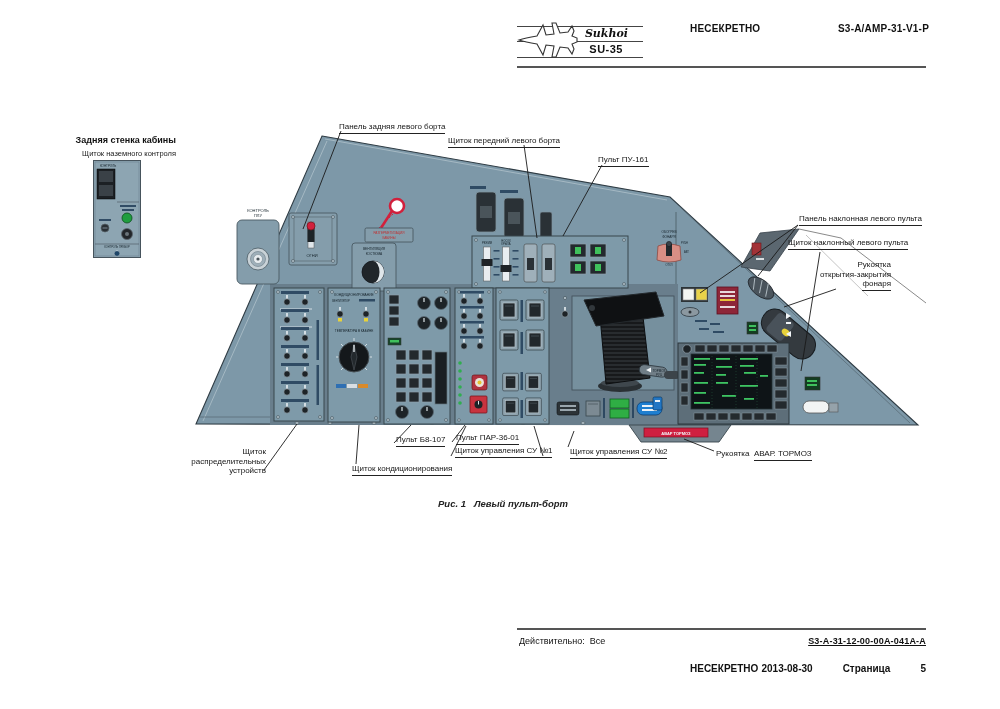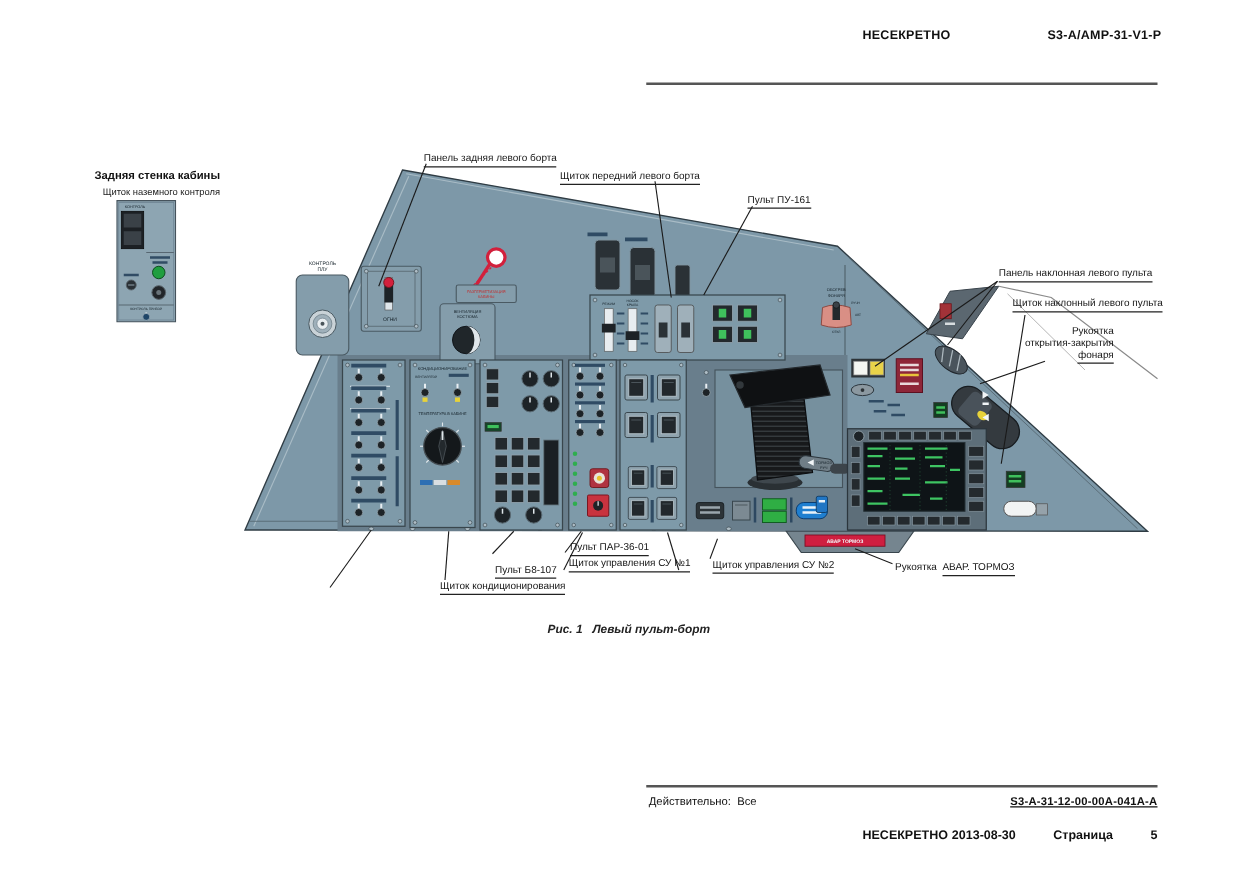--- a/index.html
+++ b/index.html
@@ -25,20 +25,30 @@
   .scw{fill:#aebdc6;stroke:#39464d;stroke-width:.5;}
   .ldr{stroke:#1a1a1a;stroke-width:.9;fill:none;}
   .thin{stroke:#5a6d78;stroke-width:.8;fill:none;}
   .hi{stroke:#a9bcc6;stroke-width:.9;fill:none;}
 </style>
 </head>
 <body>
 
 <div id="page">
 
+  <div class="abs" style="left:517px;top:18px;width:126px;height:44px;">
+    <div class="abs" style="left:0;top:8px;width:126px;height:1px;background:#444;"></div>
+    <div class="abs" style="left:0;top:23px;width:126px;height:1px;background:#444;"></div>
+    <div class="abs" style="left:0;top:39px;width:126px;height:1px;background:#444;"></div>
+    <svg class="abs" style="left:0;top:0;" width="62" height="44" viewBox="0 0 62 44">
+      <path d="M2,22 C8,20 14,19 20,18 L26,7 L29,17 L37,16 L35,5 L39,5 L43,15 L51,14 L55,8 L57,13 L55,18 L60,20 L60,24 L55,26 L57,31 L55,36 L51,30 L43,29 L39,39 L35,39 L37,28 L29,27 L26,37 L20,26 C14,25 8,24 2,22 Z" fill="#ffffff" stroke="#333" stroke-width="1.1"></path>
+    </svg>
+    <span class="abs" style="right:10px;top:9px;background:#fff;padding:0 5px;font-family:'DejaVu Serif',serif;font-style:italic;font-weight:bold;font-size:11px;">Sukhoi</span>
+    <span class="abs" style="right:14px;top:25px;background:#fff;padding:0 6px;font-weight:bold;font-size:11px;letter-spacing:.5px;">SU-35</span>
+  </div>
   <div class="abs hdr-txt" style="left:690px;top:23px;">НЕСЕКРЕТНО</div>
   <div class="abs hdr-txt" style="right:71px;top:23px;">S3-A/AMP-31-V1-P</div>
   <div class="abs" style="left:517px;top:66px;width:409px;height:2px;background:#555;"></div>
 
   <div class="abs ctr b" style="left:60px;top:135px;width:116px;font-size:9px;">Задняя стенка кабины</div>
   <div class="abs ctr" style="left:60px;top:149px;width:116px;font-size:7.5px;color:#222;">Щиток наземного контроля</div>
   <svg class="abs" style="left:93px;top:160px;" width="48" height="98" viewBox="0 0 48 98">
     <rect x="0.5" y="0.5" width="47" height="97" fill="#8da5b2" stroke="#46535c"></rect>
     <rect x="2" y="2" width="44" height="94" fill="none" stroke="#6b8090" stroke-width=".6"></rect>
     <text x="15" y="6.5" text-anchor="middle" font-size="3" class="ml">КОНТРОЛЬ</text>
@@ -518,28 +528,33 @@
       <line x1="543" y1="456" x2="534" y2="426" class="ldr"></line>
       <line x1="568" y1="447" x2="574" y2="431" class="ldr"></line>
       <line x1="684" y1="439" x2="714" y2="451" class="ldr"></line>
     </g>
   </svg>
 
   <div class="abs callout" style="left:339px;top:122px;"><span class="u">Панель задняя левого борта</span></div>
   <div class="abs callout" style="left:448px;top:136px;"><span class="u">Щиток передний левого борта</span></div>
   <div class="abs callout" style="left:598px;top:155px;"><span class="u">Пульт ПУ-161</span></div>
   <div class="abs callout" style="left:799px;top:214px;"><span class="u">Панель наклонная левого пульта</span></div>
-  <div class="abs callout" style="left:810px;top:238px;text-decoration:underline;"><span class="u">Щиток наклонный левого пульта</span></div>
+  <div class="abs callout" style="left:788px;top:238px;text-decoration:underline;"><span class="u">Щиток наклонный левого пульта</span></div>
   <div class="abs callout ctr" style="left:815px;top:260px;width:76px;">
     <div>Рукоятка</div>
     <div>открытия-закрытия</div>
     <div><span class="u">фонаря</span></div>
   </div>
+  <div class="abs callout ctr" style="left:150px;top:447px;width:116px;">
+    <div>Щиток</div>
+    <div>распределительных</div>
+    <div>устройств</div>
+  </div>
   <div class="abs callout" style="left:352px;top:464px;"><span class="u">Щиток кондиционирования</span></div>
-  <div class="abs callout" style="left:396px;top:435px;margin-top:16px;"><span class="u">Пульт Б8-107</span></div>
+  <div class="abs callout" style="left:396px;top:435px;"><span class="u">Пульт Б8-107</span></div>
   <div class="abs callout" style="left:456px;top:433px;"><span class="u">Пульт ПАР-36-01</span></div>
   <div class="abs callout" style="left:455px;top:446px;"><span class="u">Щиток управления СУ №1</span></div>
   <div class="abs callout" style="left:570px;top:447px;"><span class="u">Щиток управления СУ №2</span></div>
   <div class="abs callout" style="left:716px;top:449px;">
     <span>Рукоятка</span>&nbsp;&nbsp;<span class="u">АВАР. ТОРМОЗ</span>
   </div>
 
   <div class="abs caption" style="left:438px;top:498px;">
     <span>Рис. 1</span>&nbsp;&nbsp;&nbsp;<span>Левый пульт-борт</span>
   </div>

